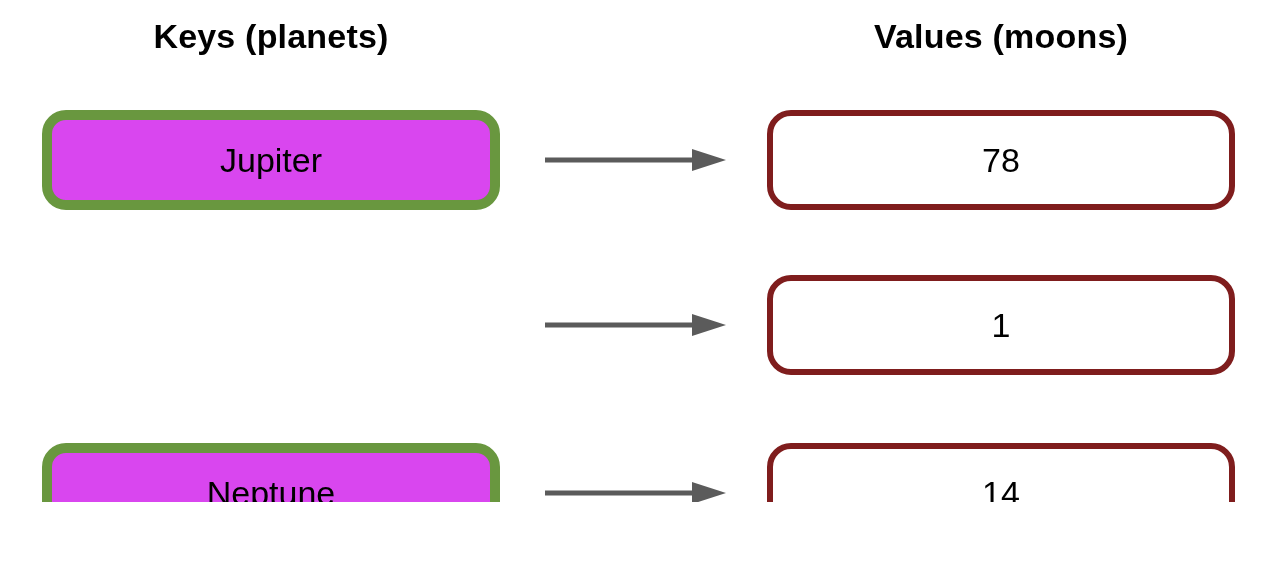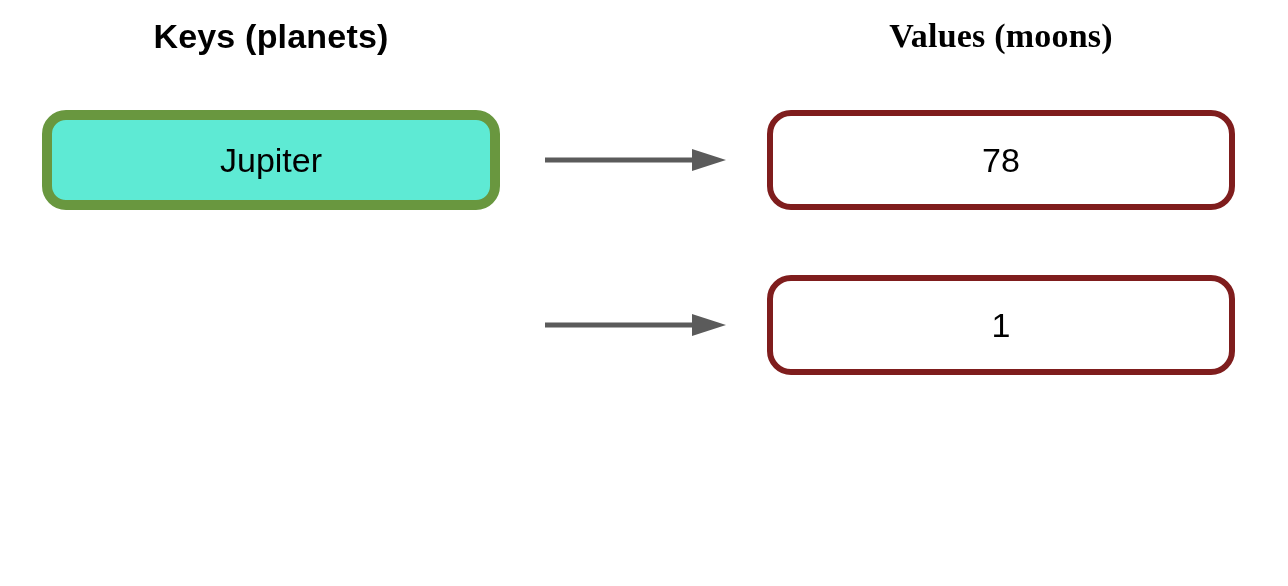--- a/index.html
+++ b/index.html
@@ -21,21 +21,21 @@
     top: 14px;
     height: 44px;
     display: flex;
     align-items: center;
     justify-content: center;
     font-size: 34px;
     font-weight: 700;
     letter-spacing: 0.2px;
   }
   .col-header.keys   { left: 42px;  width: 458px; }
-  .col-header.values { left: 767px; width: 468px; font-family: Liberation Serif, serif; }
+  .col-header.values { left: 767px; width: 468px; }
 
   .row { position: absolute; left: 0; width: 1288px; height: 100px; }
   .row.r0 { top: 110px; }
   .row.r1 { top: 275px; }
   .row.r2 { top: 443px; }
 
   .box {
     position: absolute;
     top: 0;
     height: 100px;
@@ -43,21 +43,21 @@
     border-radius: 24px;
     display: flex;
     align-items: center;
     justify-content: center;
     font-size: 34px;
     font-weight: 400;
   }
   .key-box {
     left: 42px;
     width: 458px;
-    background: #5eead4;
+    background: #d946ef;
     border: 10px solid #69973f;
   }
   .value-box {
     left: 767px;
     width: 468px;
     background: #ffffff;
     border: 6px solid #7f1d1d;
   }
   .arrow {
     position: absolute;
@@ -86,14 +86,22 @@
   </div>
 
   <div class="row r1">
     <svg class="arrow" viewBox="0 0 190 30">
       <line x1="5" y1="15" x2="156" y2="15" stroke="#5b5b5b" stroke-width="5"></line>
       <polygon points="152,4 186,15 152,26" fill="#5b5b5b"></polygon>
     </svg>
     <div class="box value-box">1</div>
   </div>
 
+  <div class="row r2">
+    <div class="box key-box">Neptune</div>
+    <svg class="arrow" viewBox="0 0 190 30">
+      <line x1="5" y1="15" x2="156" y2="15" stroke="#5b5b5b" stroke-width="5"></line>
+      <polygon points="152,4 186,15 152,26" fill="#5b5b5b"></polygon>
+    </svg>
+    <div class="box value-box">14</div>
+  </div>
 
 </div>
 
 </body></html>

